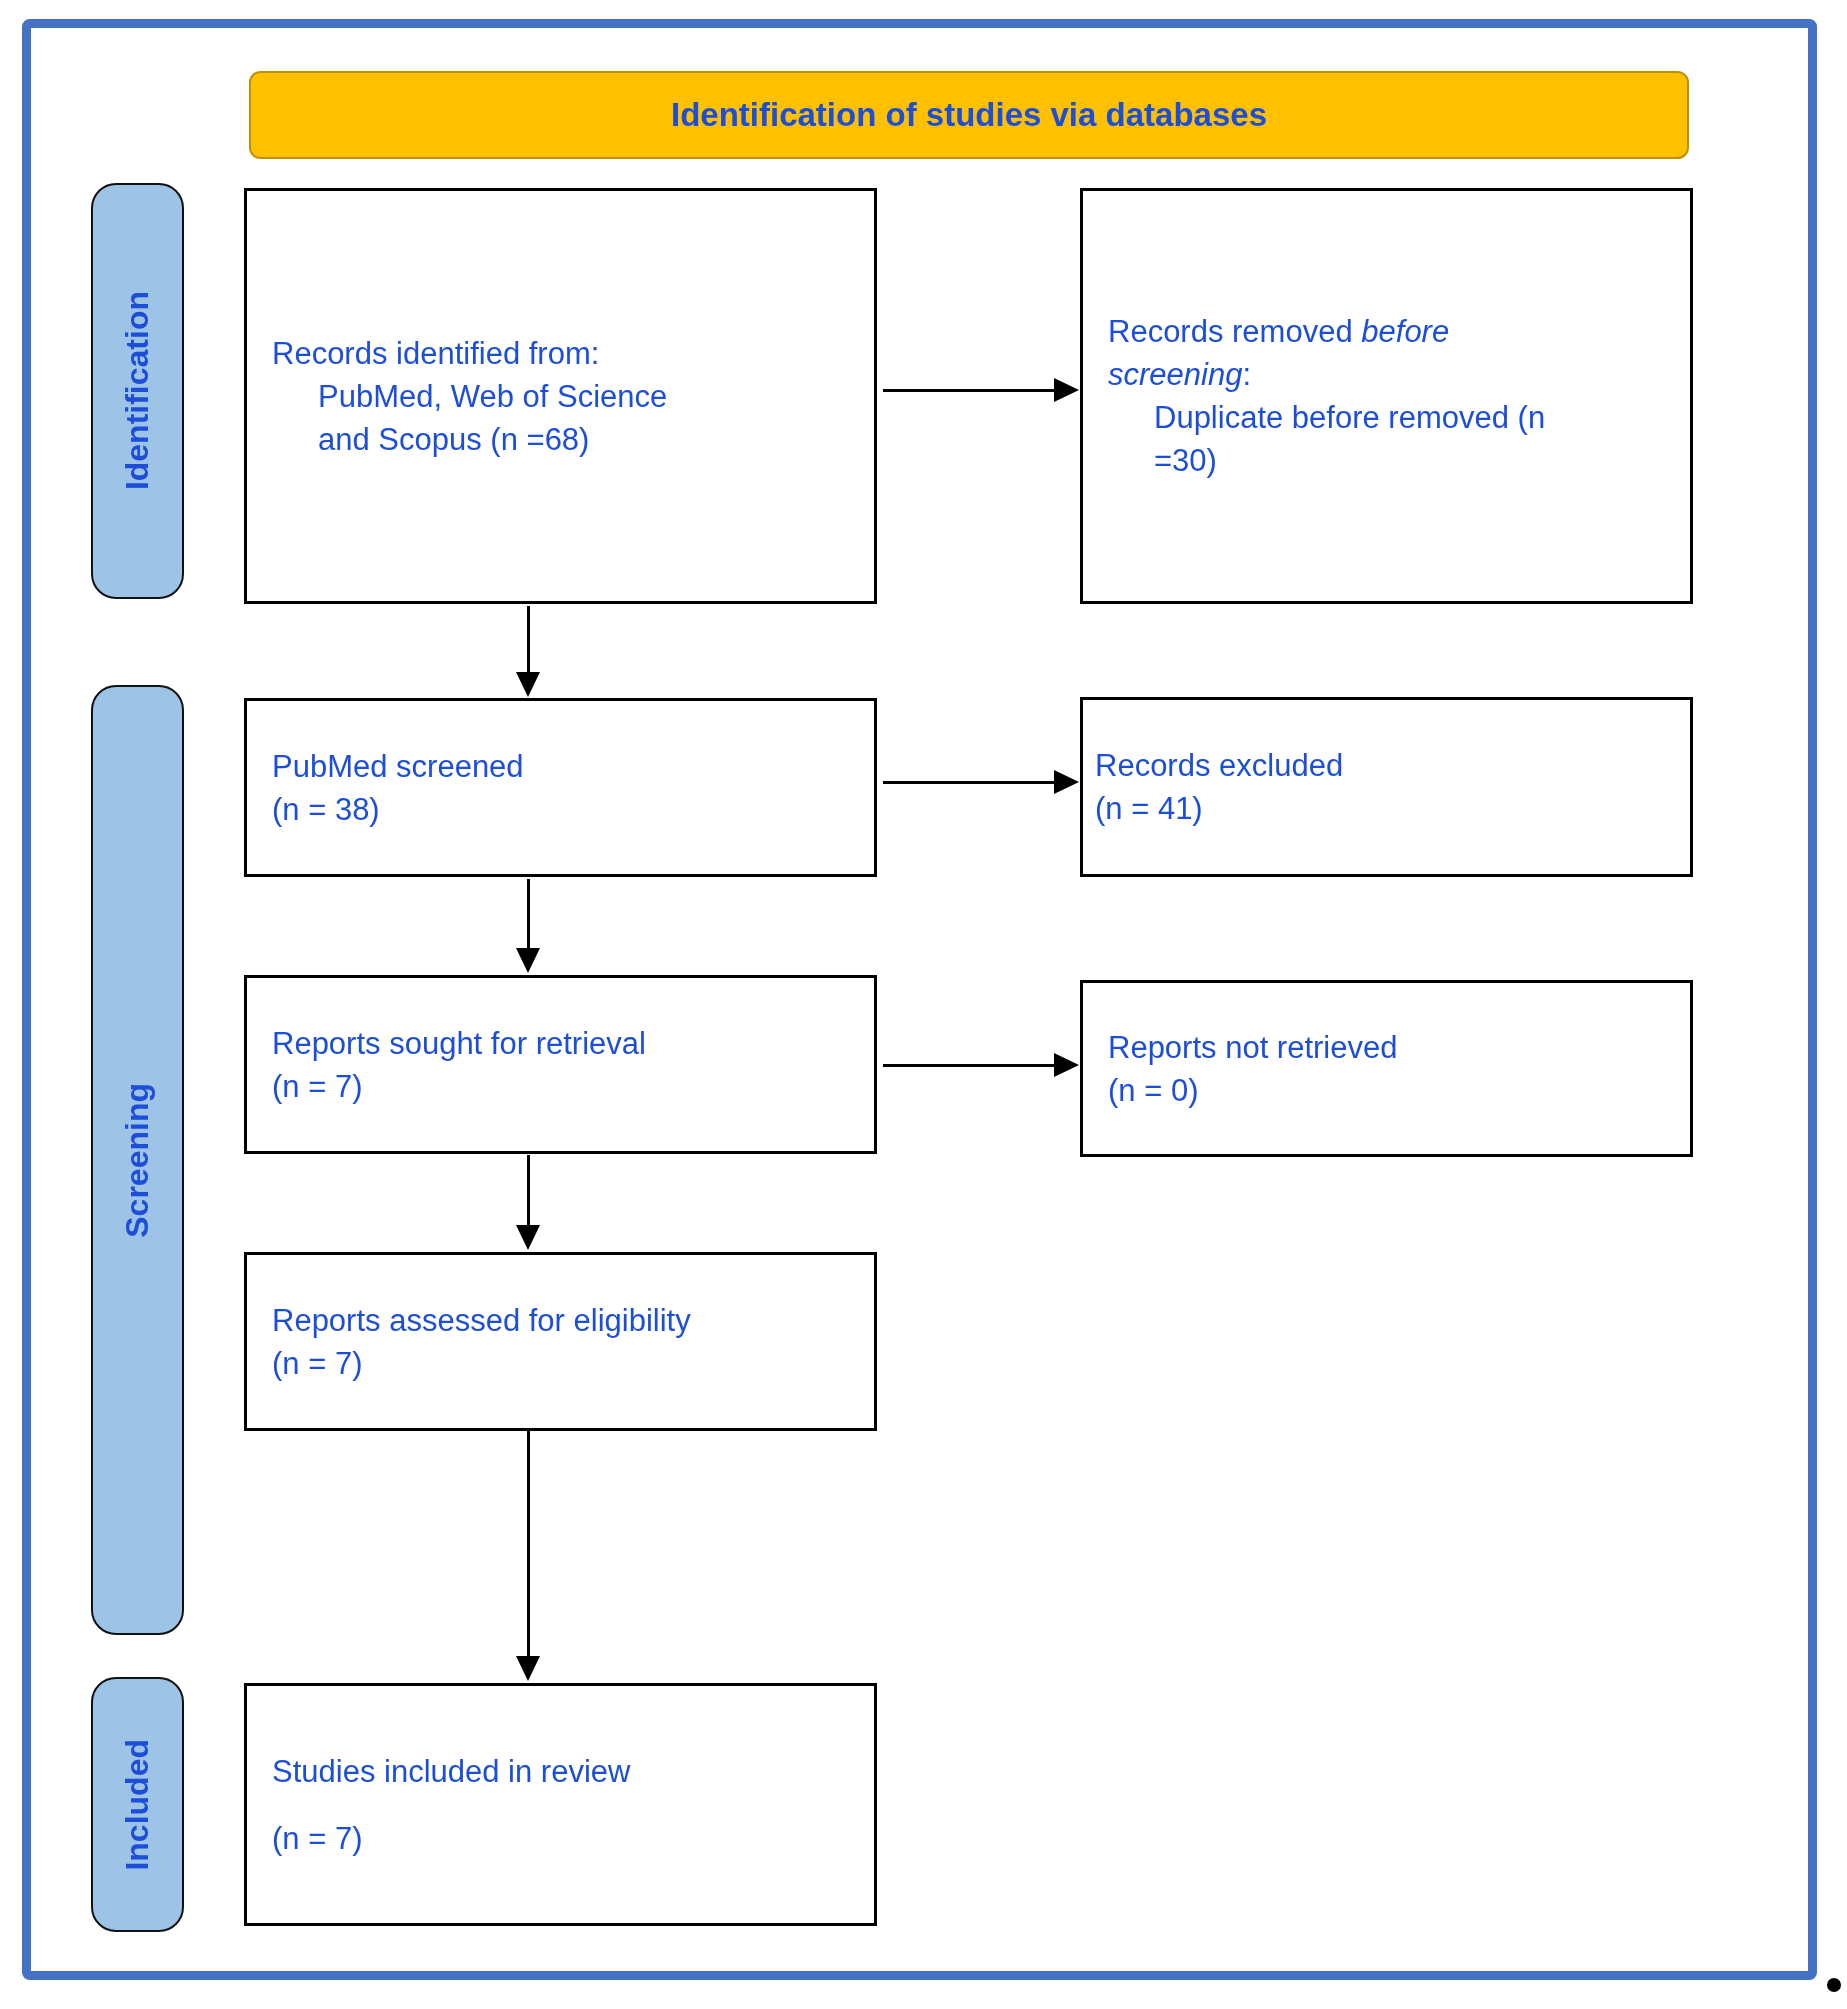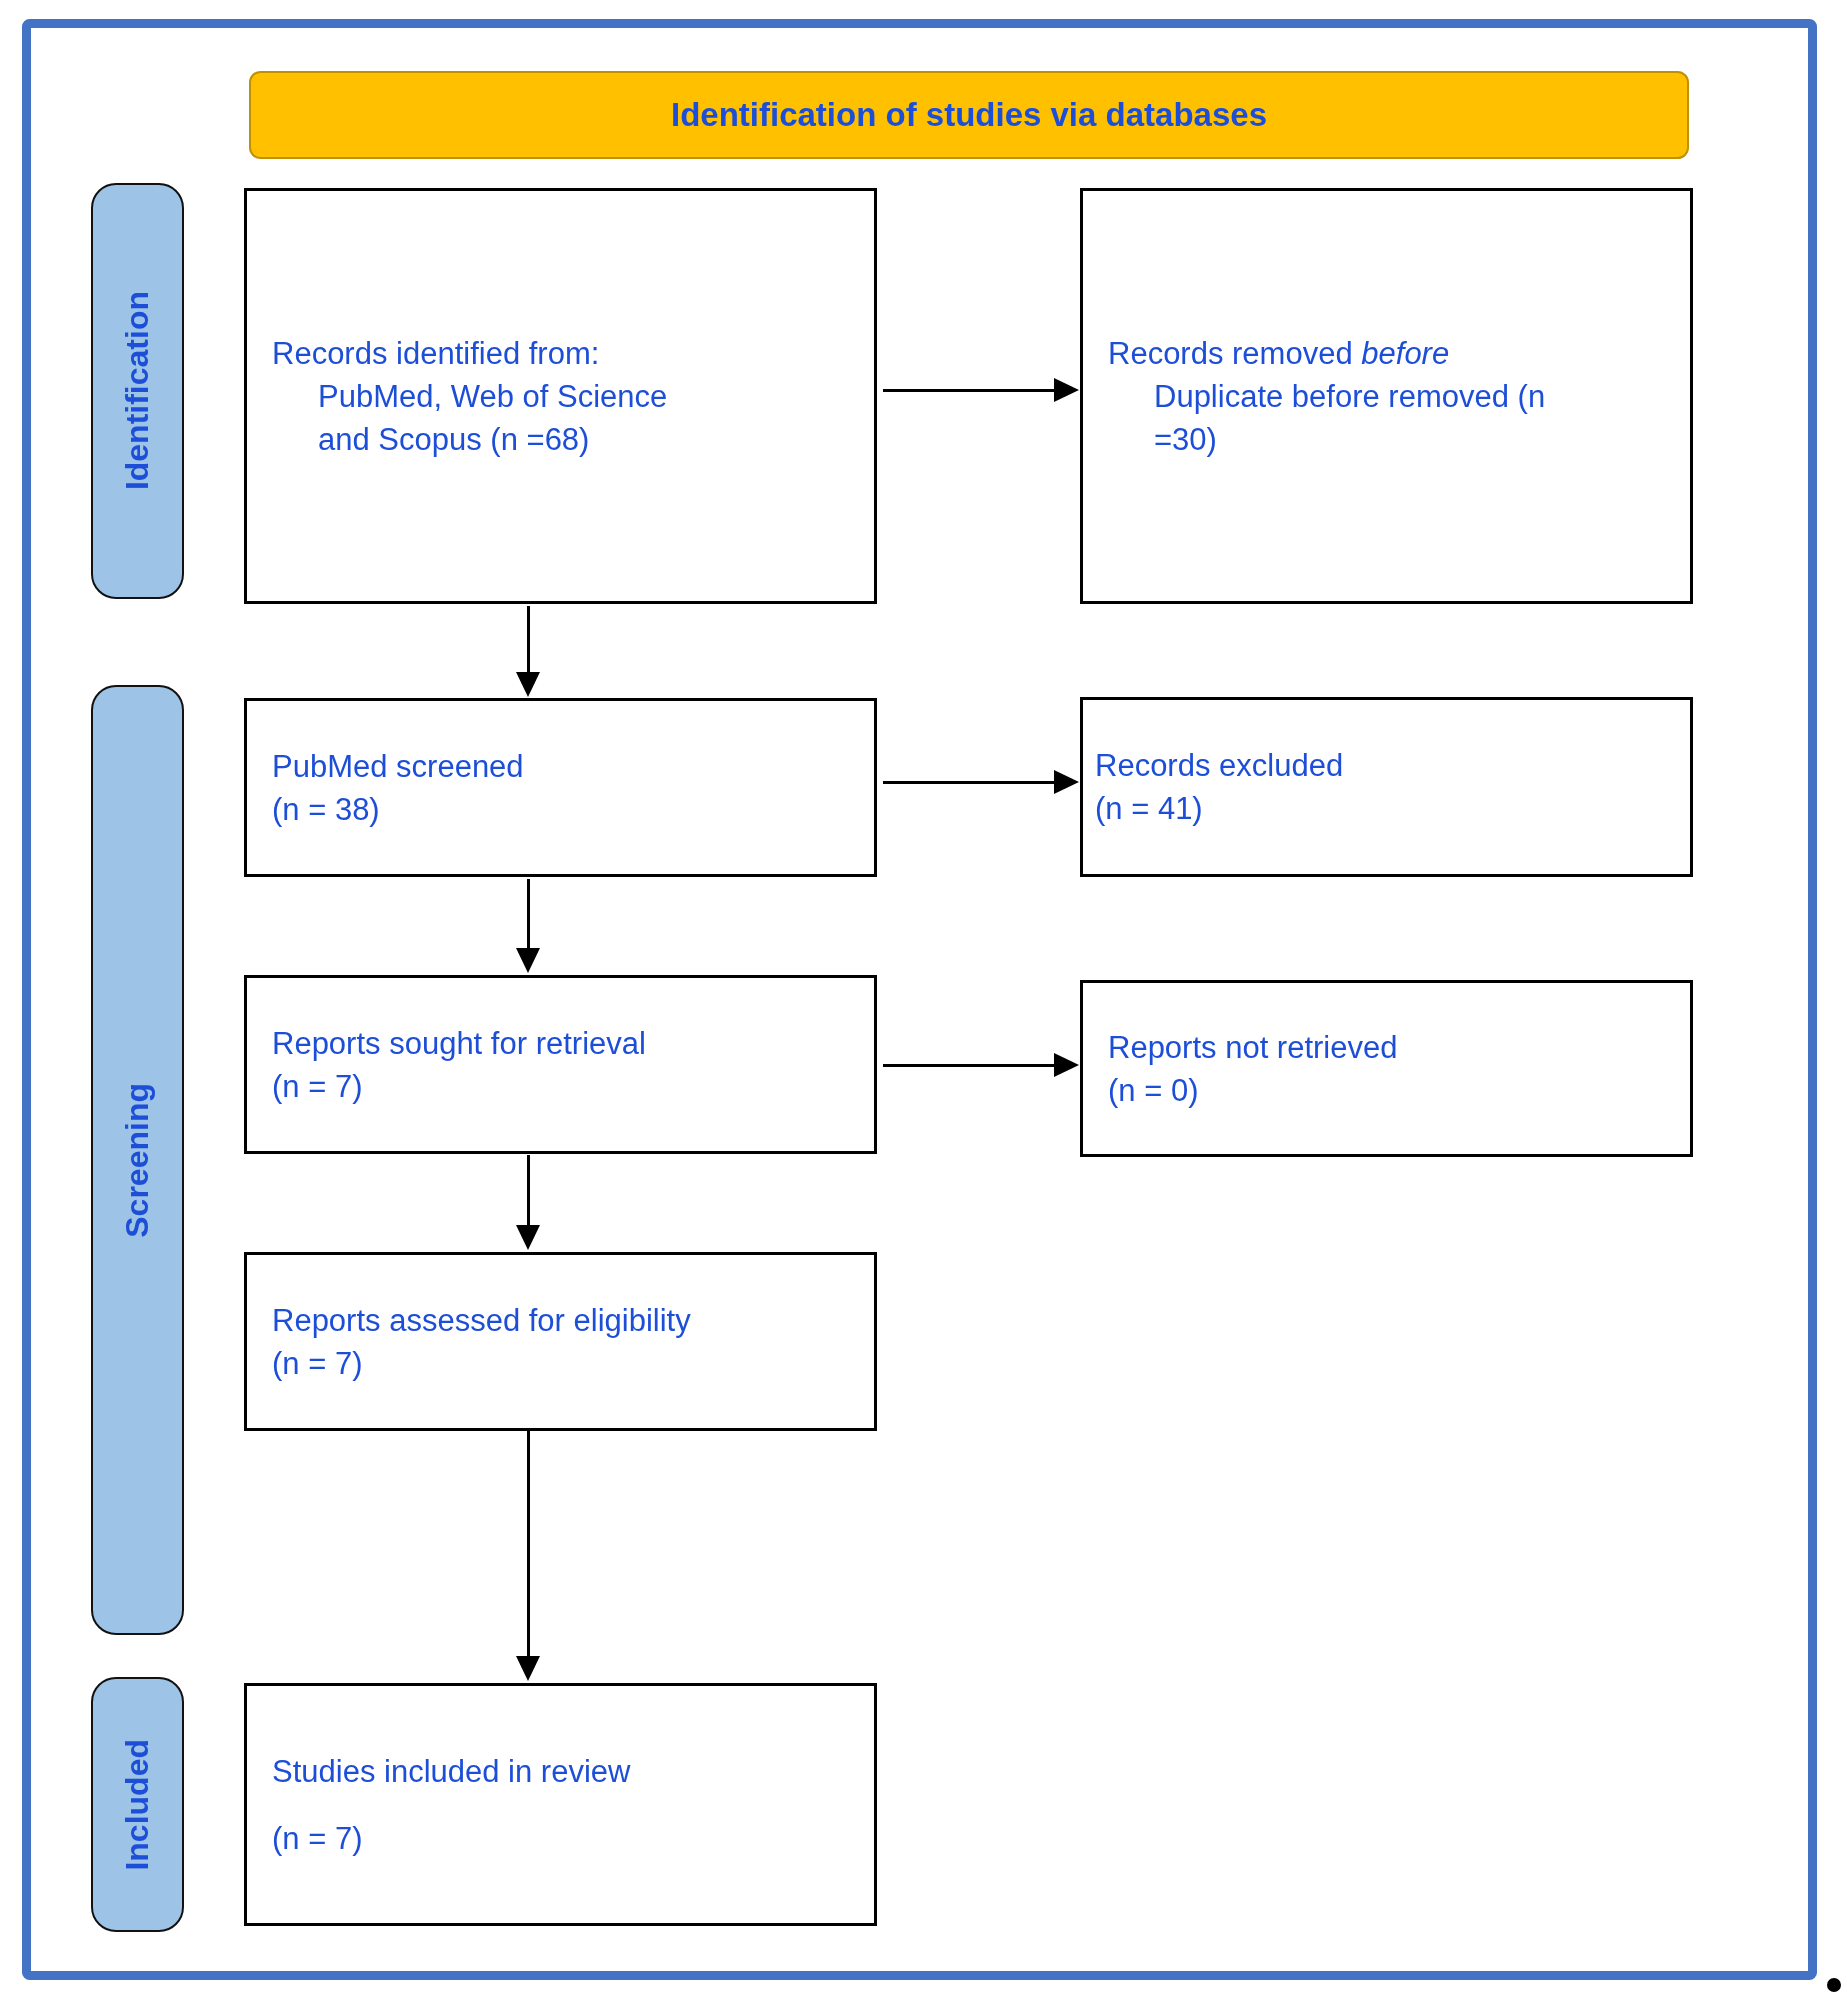--- a/index.html
+++ b/index.html
@@ -146,20 +146,21 @@
   </div>
 
   <div class="fbox col-left box-identified">
     <span class="ln">Records identified from:</span>
     <span class="ln indent">PubMed, Web of Science</span>
     <span class="ln indent">and Scopus (n =68)</span>
   </div>
 
   <div class="fbox col-right box-removed">
     <span class="ln"><span>Records removed </span><span class="italic">before</span></span>
+    <span class="ln"><span class="italic">screening</span><span>:</span></span>
     <span class="ln indent">Duplicate before removed (n</span>
     <span class="ln indent">=30)</span>
   </div>
 
   <div class="fbox col-left box-screened">
     <span class="ln">PubMed screened</span>
     <span class="ln">(n = 38)</span>
   </div>
 
   <div class="fbox col-right box-excluded">

